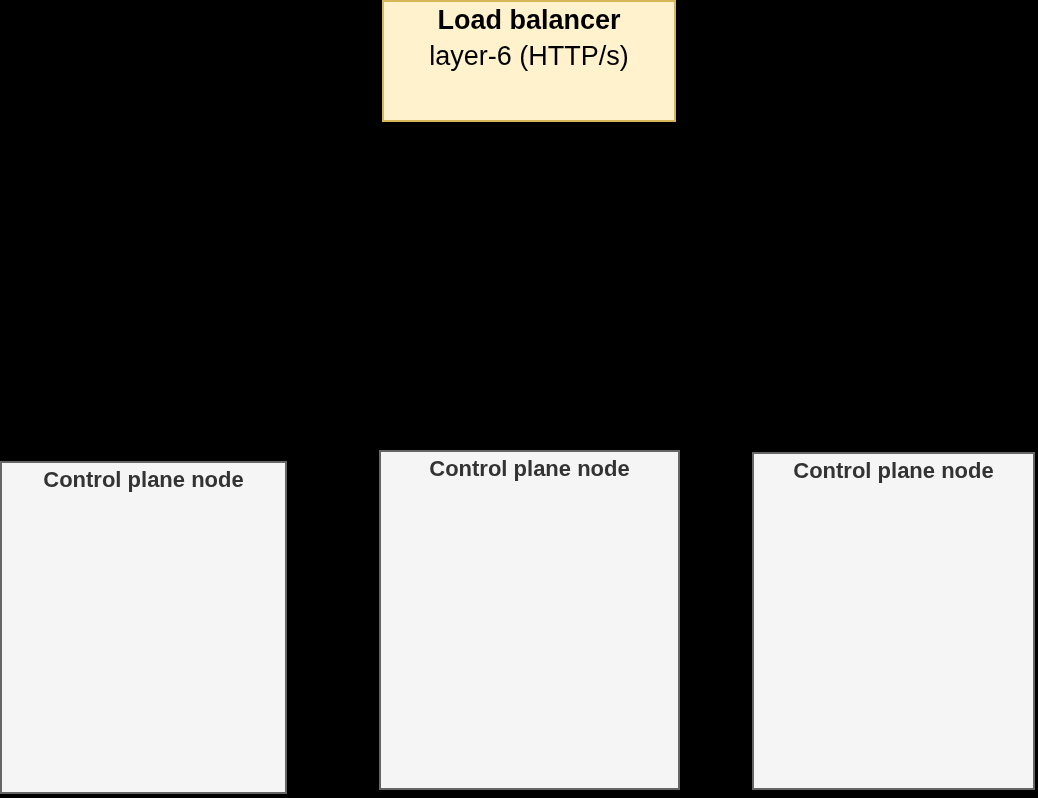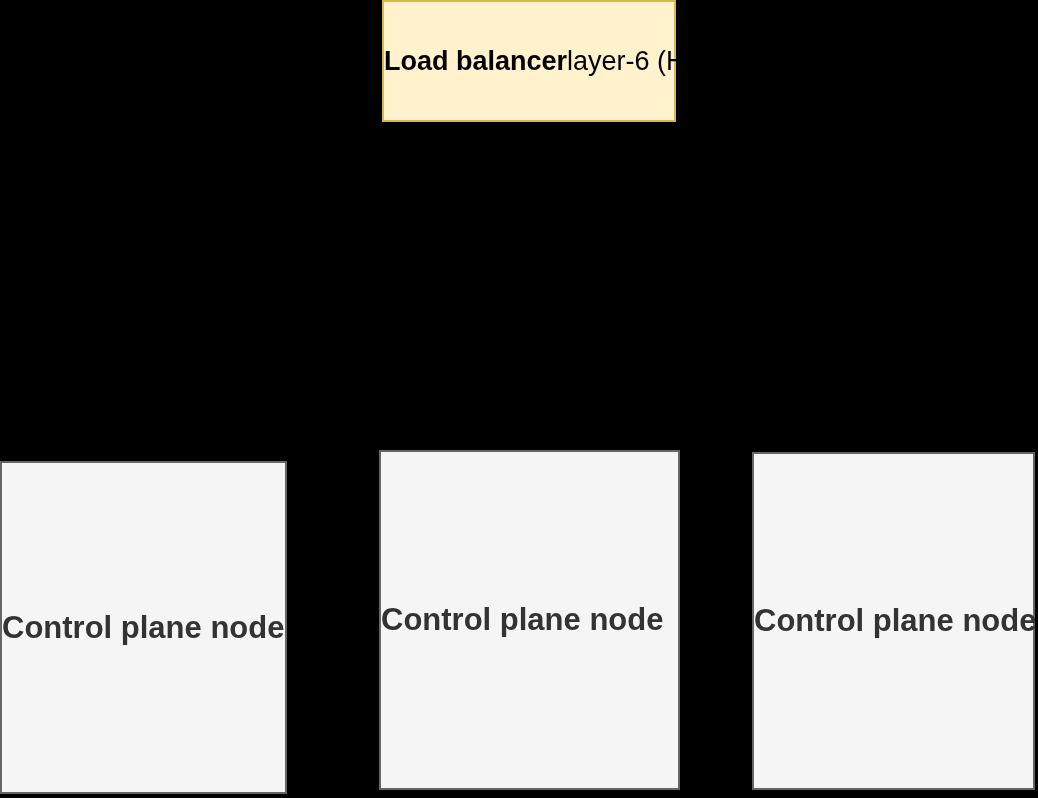--- a/index.html
+++ b/index.html
@@ -12,23 +12,23 @@
     width: 1038px;
     height: 798px;
     background: #000000;
     overflow: hidden;
     font-family: "Liberation Sans", sans-serif;
   }
   .shape {
     position: absolute;
     box-sizing: border-box;
     display: flex;
-    flex-direction: row;
+    flex-direction: column;
     align-items: center;
-    justify-content: space-between;
+    justify-content: flex-start;
     text-align: center;
   }
   .lb-box {
     left: 382px;
     top: 0px;
     width: 294px;
     height: 122px;
     background: #FFF2CC;
     border: 2px solid #D6B656;
     color: #000000;
@@ -44,21 +44,21 @@
     font-weight: normal;
     line-height: 36px;
     white-space: nowrap;
   }
   .cp-box {
     background: #F5F5F5;
     border: 2px solid #666666;
     color: #333333;
   }
   .cp-label {
-    font-size: 31px;
+    font-size: 22px;
     font-weight: bold;
     line-height: 34px;
     white-space: nowrap;
   }
   .cp-box.pos-1 { left: 0px;   top: 461px; width: 287px; height: 333px; }
   .cp-box.pos-2 { left: 379px; top: 450px; width: 301px; height: 340px; }
   .cp-box.pos-3 { left: 752px; top: 452px; width: 283px; height: 338px; }
 </style>
 </head>
 <body>

